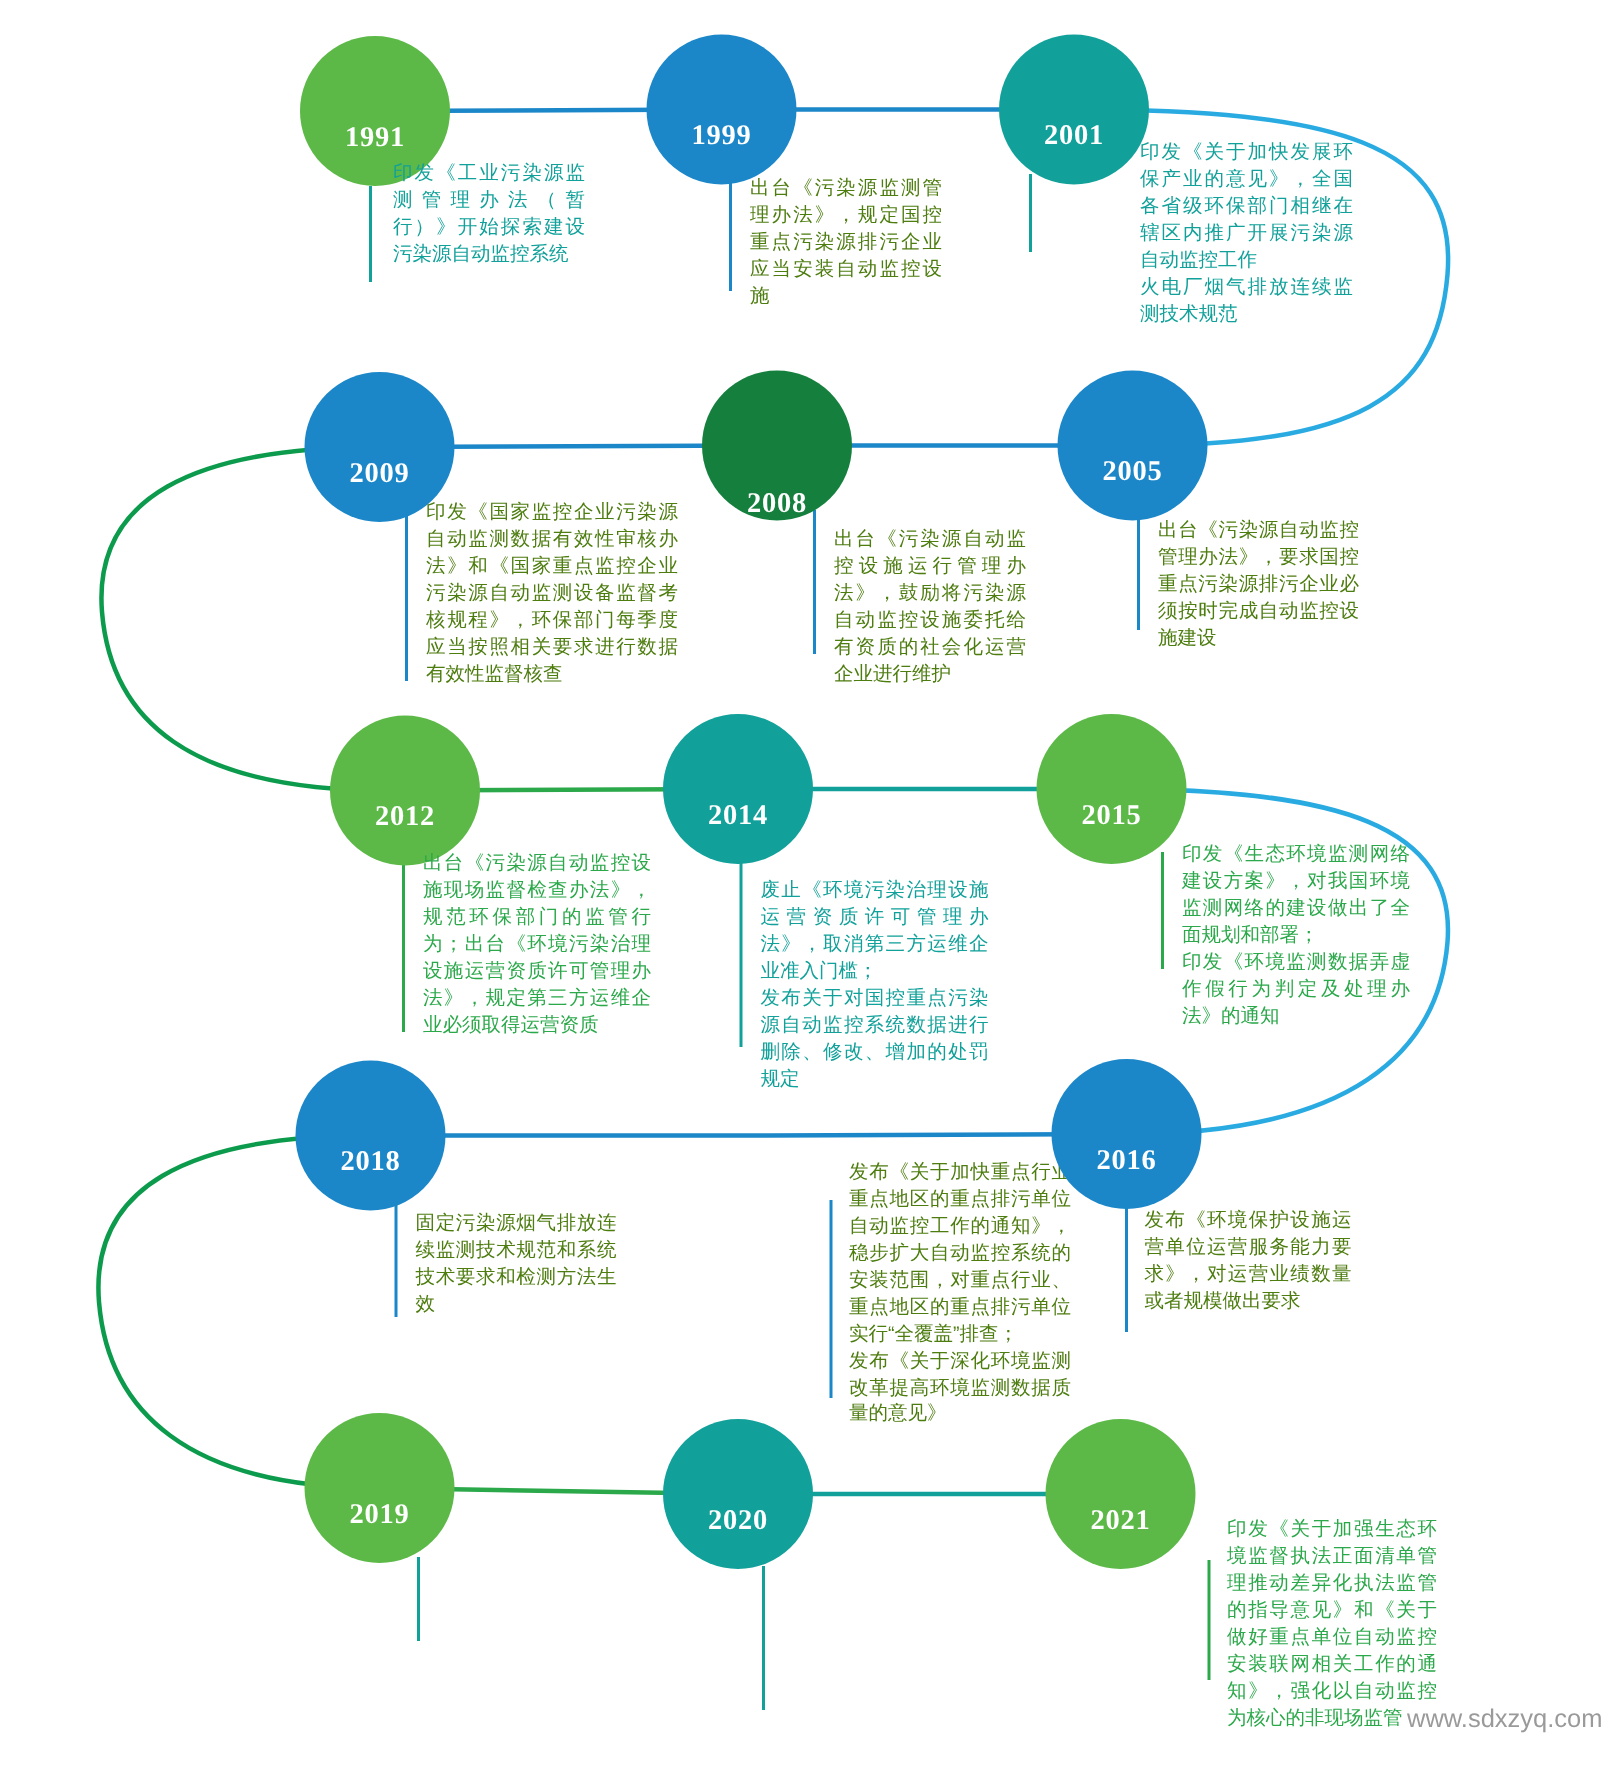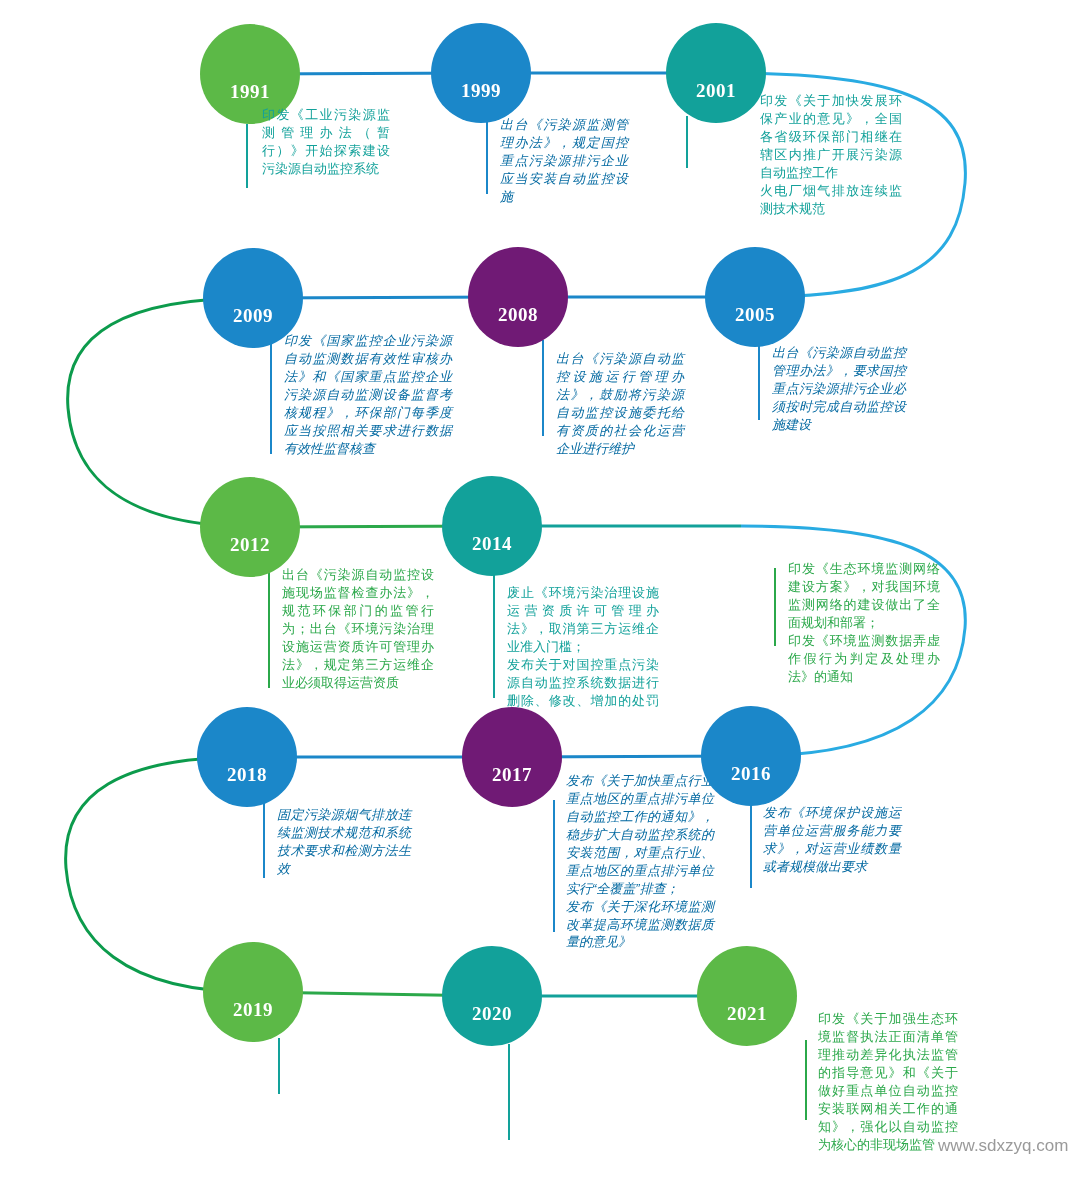--- a/index.html
+++ b/index.html
@@ -53,24 +53,24 @@
   }
   .vline {
     position: absolute;
     width: 2px;
     z-index: 1;
   }
   
   .bg-green { background: #5cb947; }
   .bg-blue  { background: #1b87c9; }
   .bg-teal  { background: #12a19a; }
-  .bg-navy  { background: #701a75; }
+  .bg-navy  { background: #15803d; align-items: flex-end; }
   
   .tx-green { color: #2ba84a; }
-  .tx-blue  { color: #0369a1; font-style: italic; }
+  .tx-blue  { color: #4d7c0f; }
   .tx-teal  { color: #12a19a; }
   
   .ln-green { background: #2ba84a; }
   .ln-blue  { background: #1b87c9; }
   .ln-teal  { background: #12a19a; }
   .watermark {
     position: absolute;
     left: 938px;
     top: 1136px;
     font-size: 17px;
@@ -130,46 +130,46 @@
   </div>
   <div class="vline ln-blue" style="left:542px;top:340px;height:96px"></div>
   <div class="desc tx-blue" style="left:556px;top:350px;width:128px">出台《污染源自动监控设施运行管理办法》，鼓励将污染源自动监控设施委托给有资质的社会化运营企业进行维护</div>
 
   <div class="node bg-blue" style="left:705px;top:247px">
     <span class="year">2005</span>
   </div>
   <div class="vline ln-blue" style="left:758px;top:340px;height:80px"></div>
   <div class="desc tx-blue" style="left:772px;top:344px;width:134px">出台《污染源自动监控管理办法》，要求国控重点污染源排污企业必须按时完成自动监控设施建设</div>
 
-  <div class="node bg-green" style="left:200px;top:477px">
+  <div class="node bg-green" style="left:220px;top:477px">
     <span class="year">2012</span>
   </div>
   <div class="vline ln-green" style="left:268px;top:570px;height:118px"></div>
   <div class="desc tx-green" style="left:282px;top:566px;width:152px">出台《污染源自动监控设施现场监督检查办法》，规范环保部门的监管行为；出台《环境污染治理设施运营资质许可管理办法》，规定第三方运维企业必须取得运营资质</div>
 
   <div class="node bg-teal" style="left:442px;top:476px">
     <span class="year">2014</span>
   </div>
   <div class="vline ln-teal" style="left:493px;top:574px;height:124px"></div>
   <div class="desc tx-teal" style="left:507px;top:584px;width:152px">废止《环境污染治理设施运营资质许可管理办法》，取消第三方运维企业准入门槛；
 发布关于对国控重点污染源自动监控系统数据进行删除、修改、增加的处罚规定</div>
 
+  <div class="node bg-green" style="left:691px;top:476px">
+    <span class="year">2015</span>
+  </div>
   <div class="vline ln-green" style="left:774px;top:568px;height:78px"></div>
   <div class="desc tx-green" style="left:788px;top:560px;width:152px">印发《生态环境监测网络建设方案》，对我国环境监测网络的建设做出了全面规划和部署；
 印发《环境监测数据弄虚作假行为判定及处理办法》的通知</div>
 
   <div class="node bg-blue" style="left:197px;top:707px">
     <span class="year">2018</span>
   </div>
   <div class="vline ln-blue" style="left:263px;top:802px;height:76px"></div>
   <div class="desc tx-blue" style="left:277px;top:806px;width:134px">固定污染源烟气排放连续监测技术规范和系统技术要求和检测方法生效</div>
 
-  <div class="node bg-navy" style="left:462px;top:707px">
-    <span class="year">2017</span>
-  </div>
   <div class="vline ln-blue" style="left:553px;top:800px;height:132px"></div>
   <div class="desc tx-blue" style="left:566px;top:772px;width:148px">发布《关于加快重点行业重点地区的重点排污单位自动监控工作的通知》，稳步扩大自动监控系统的安装范围，对重点行业、重点地区的重点排污单位实行“全覆盖”排查；
 发布《关于深化环境监测改革提高环境监测数据质量的意见》</div>
 
   <div class="node bg-blue" style="left:701px;top:706px">
     <span class="year">2016</span>
   </div>
   <div class="vline ln-blue" style="left:750px;top:800px;height:88px"></div>
   <div class="desc tx-blue" style="left:763px;top:804px;width:138px">发布《环境保护设施运营单位运营服务能力要求》，对运营业绩数量或者规模做出要求</div>
 

